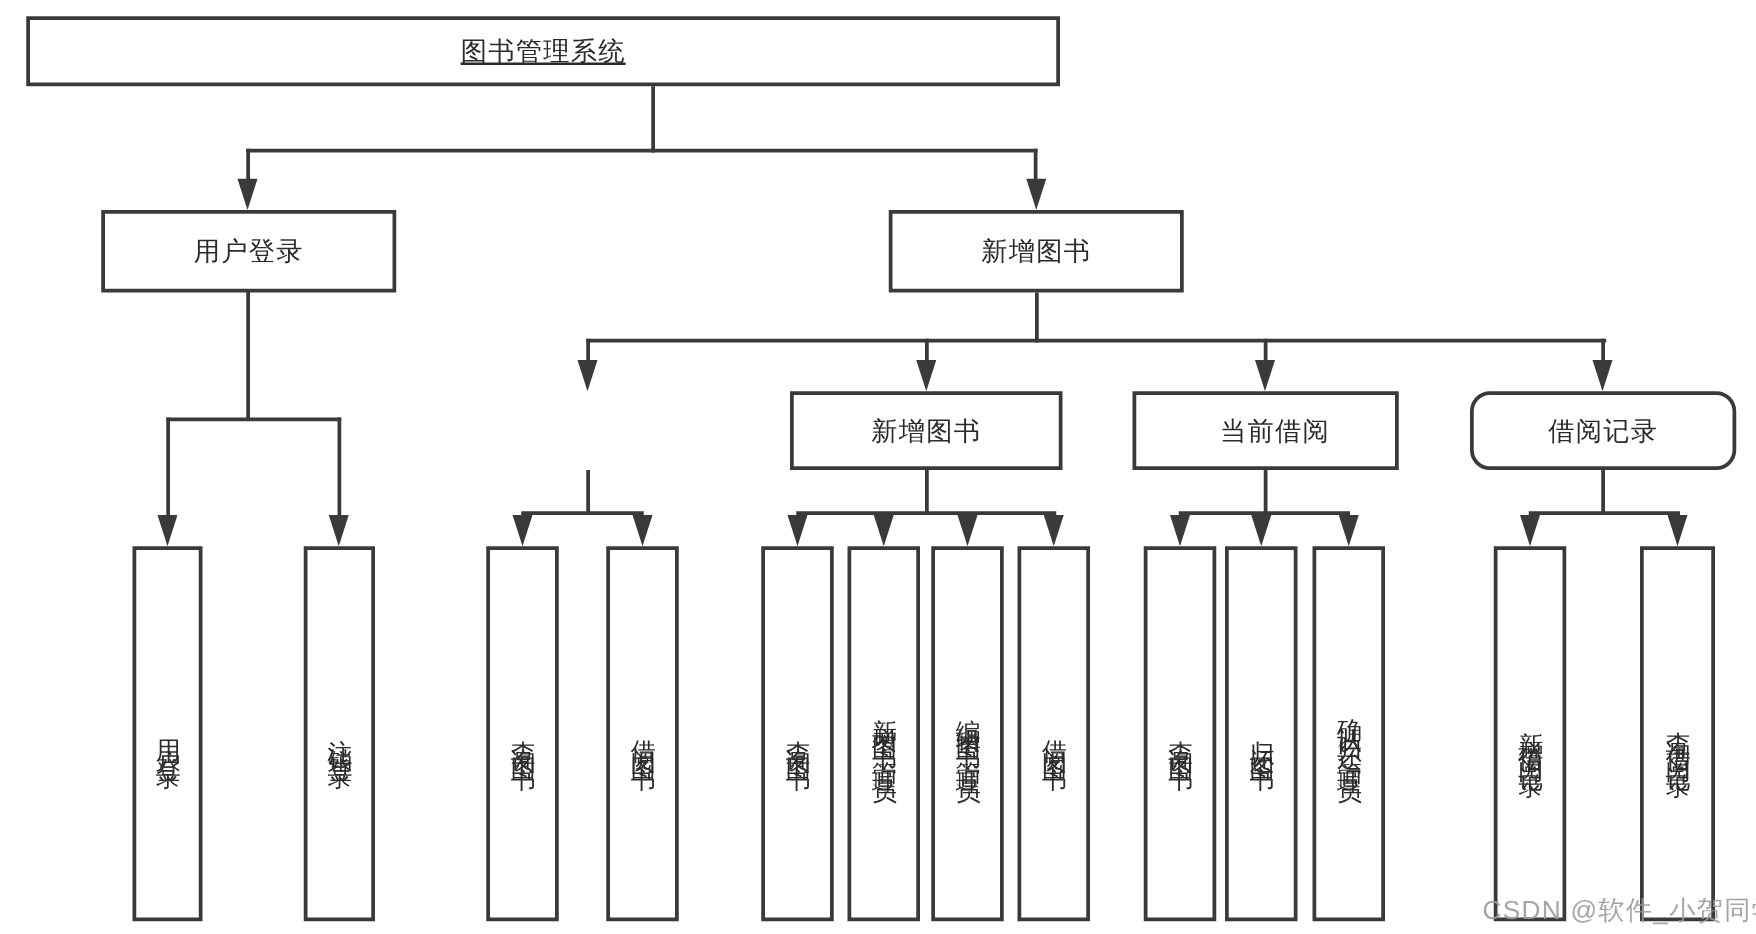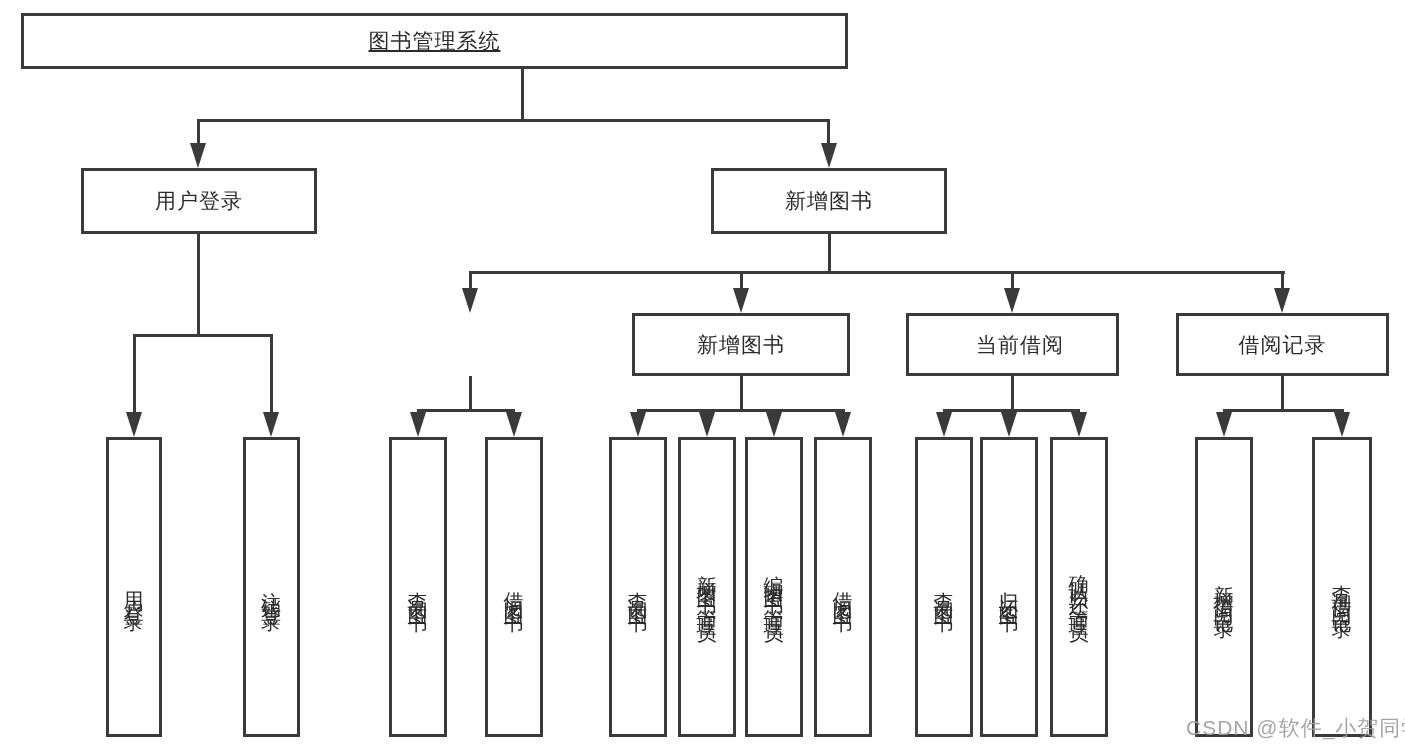--- a/index.html
+++ b/index.html
@@ -87,21 +87,21 @@
   <div class="arrow" style="left:1004px;top:288px;"></div>
   <div class="line" style="left:1281px;top:271px;width:3px;height:20px;"></div>
   <div class="arrow" style="left:1274px;top:288px;"></div>
 
   <div class="box" style="left:632px;top:313px;width:218px;height:63px;">
     <span>新增图书</span>
   </div>
   <div class="box" style="left:906px;top:313px;width:213px;height:63px;padding-left:15px;">
     <span>当前借阅</span>
   </div>
-  <div class="box" style="left:1176px;top:313px;width:213px;height:63px;">
+  <div class="box" style="left:1176px;top:313px;width:213px;height:63px;border-radius:16px;">
     <span>借阅记录</span>
   </div>
 
   <div class="line" style="left:469px;top:376px;width:3px;height:36px;"></div>
   <div class="line" style="left:417px;top:409px;width:98px;height:3px;"></div>
   <div class="arrow" style="left:410px;top:412px;"></div>
   <div class="arrow" style="left:506px;top:412px;"></div>
 
   <div class="line" style="left:740px;top:376px;width:3px;height:36px;"></div>
   <div class="line" style="left:637px;top:409px;width:208px;height:3px;"></div>

